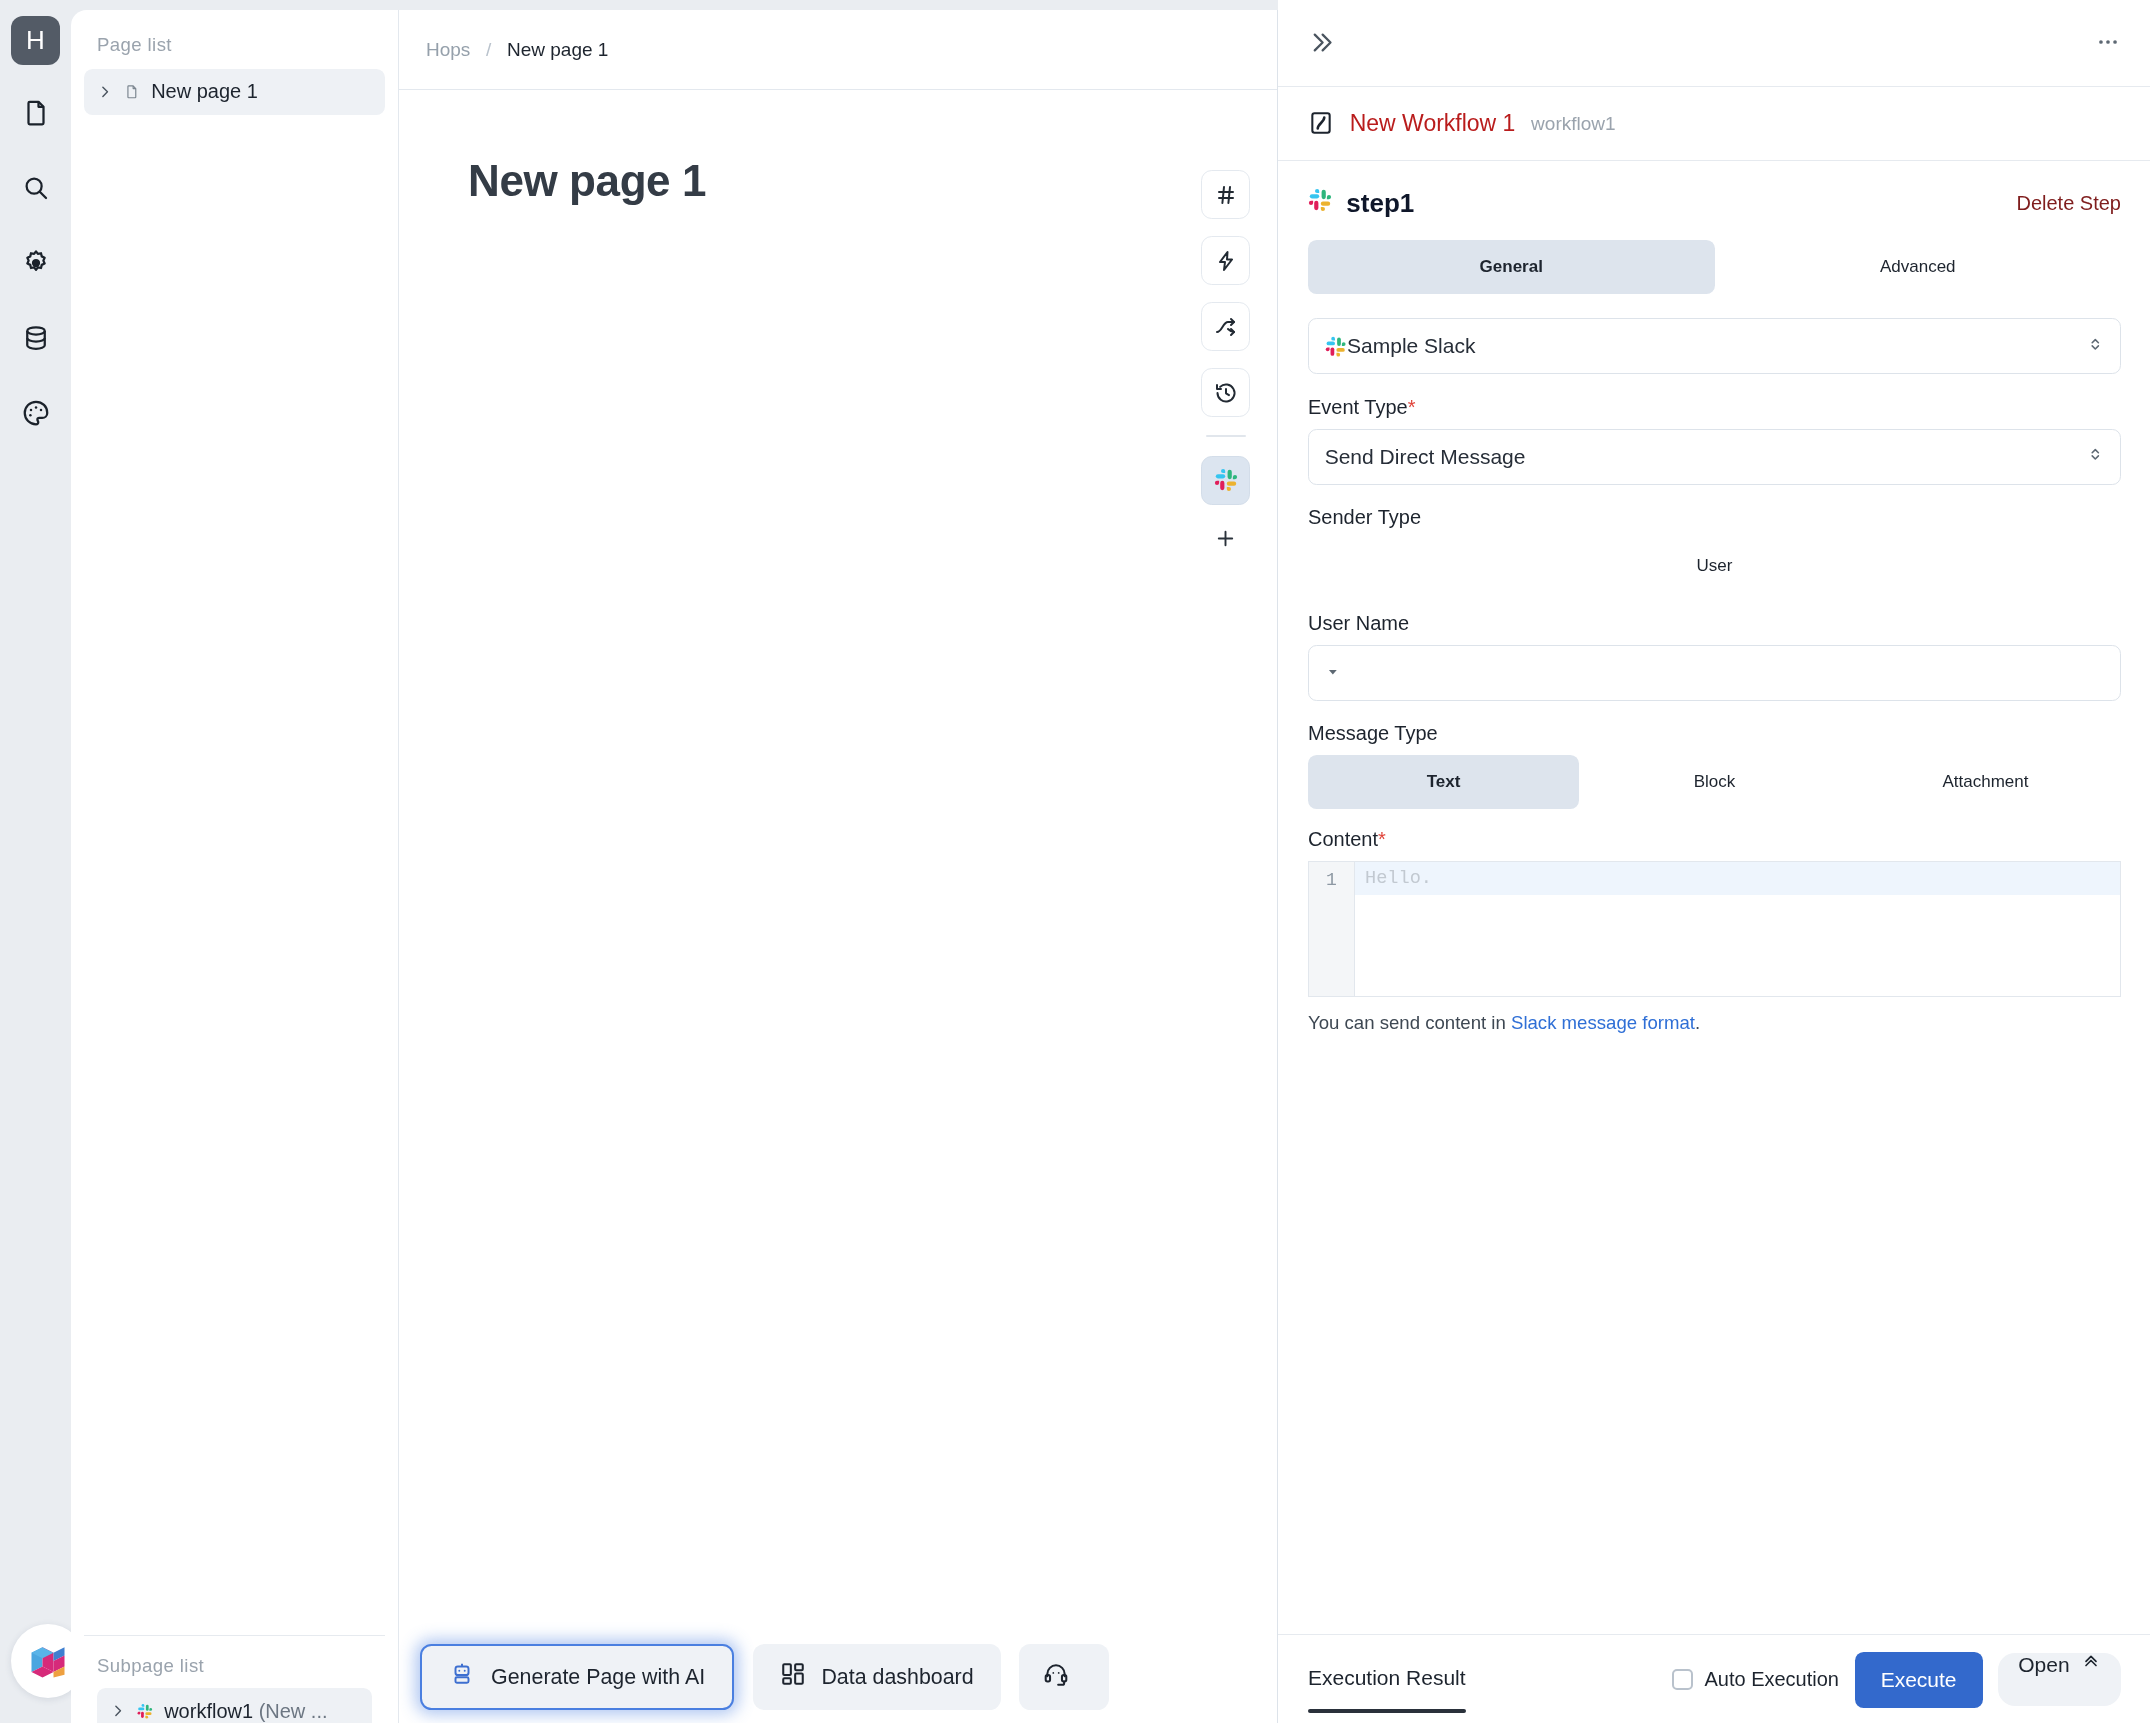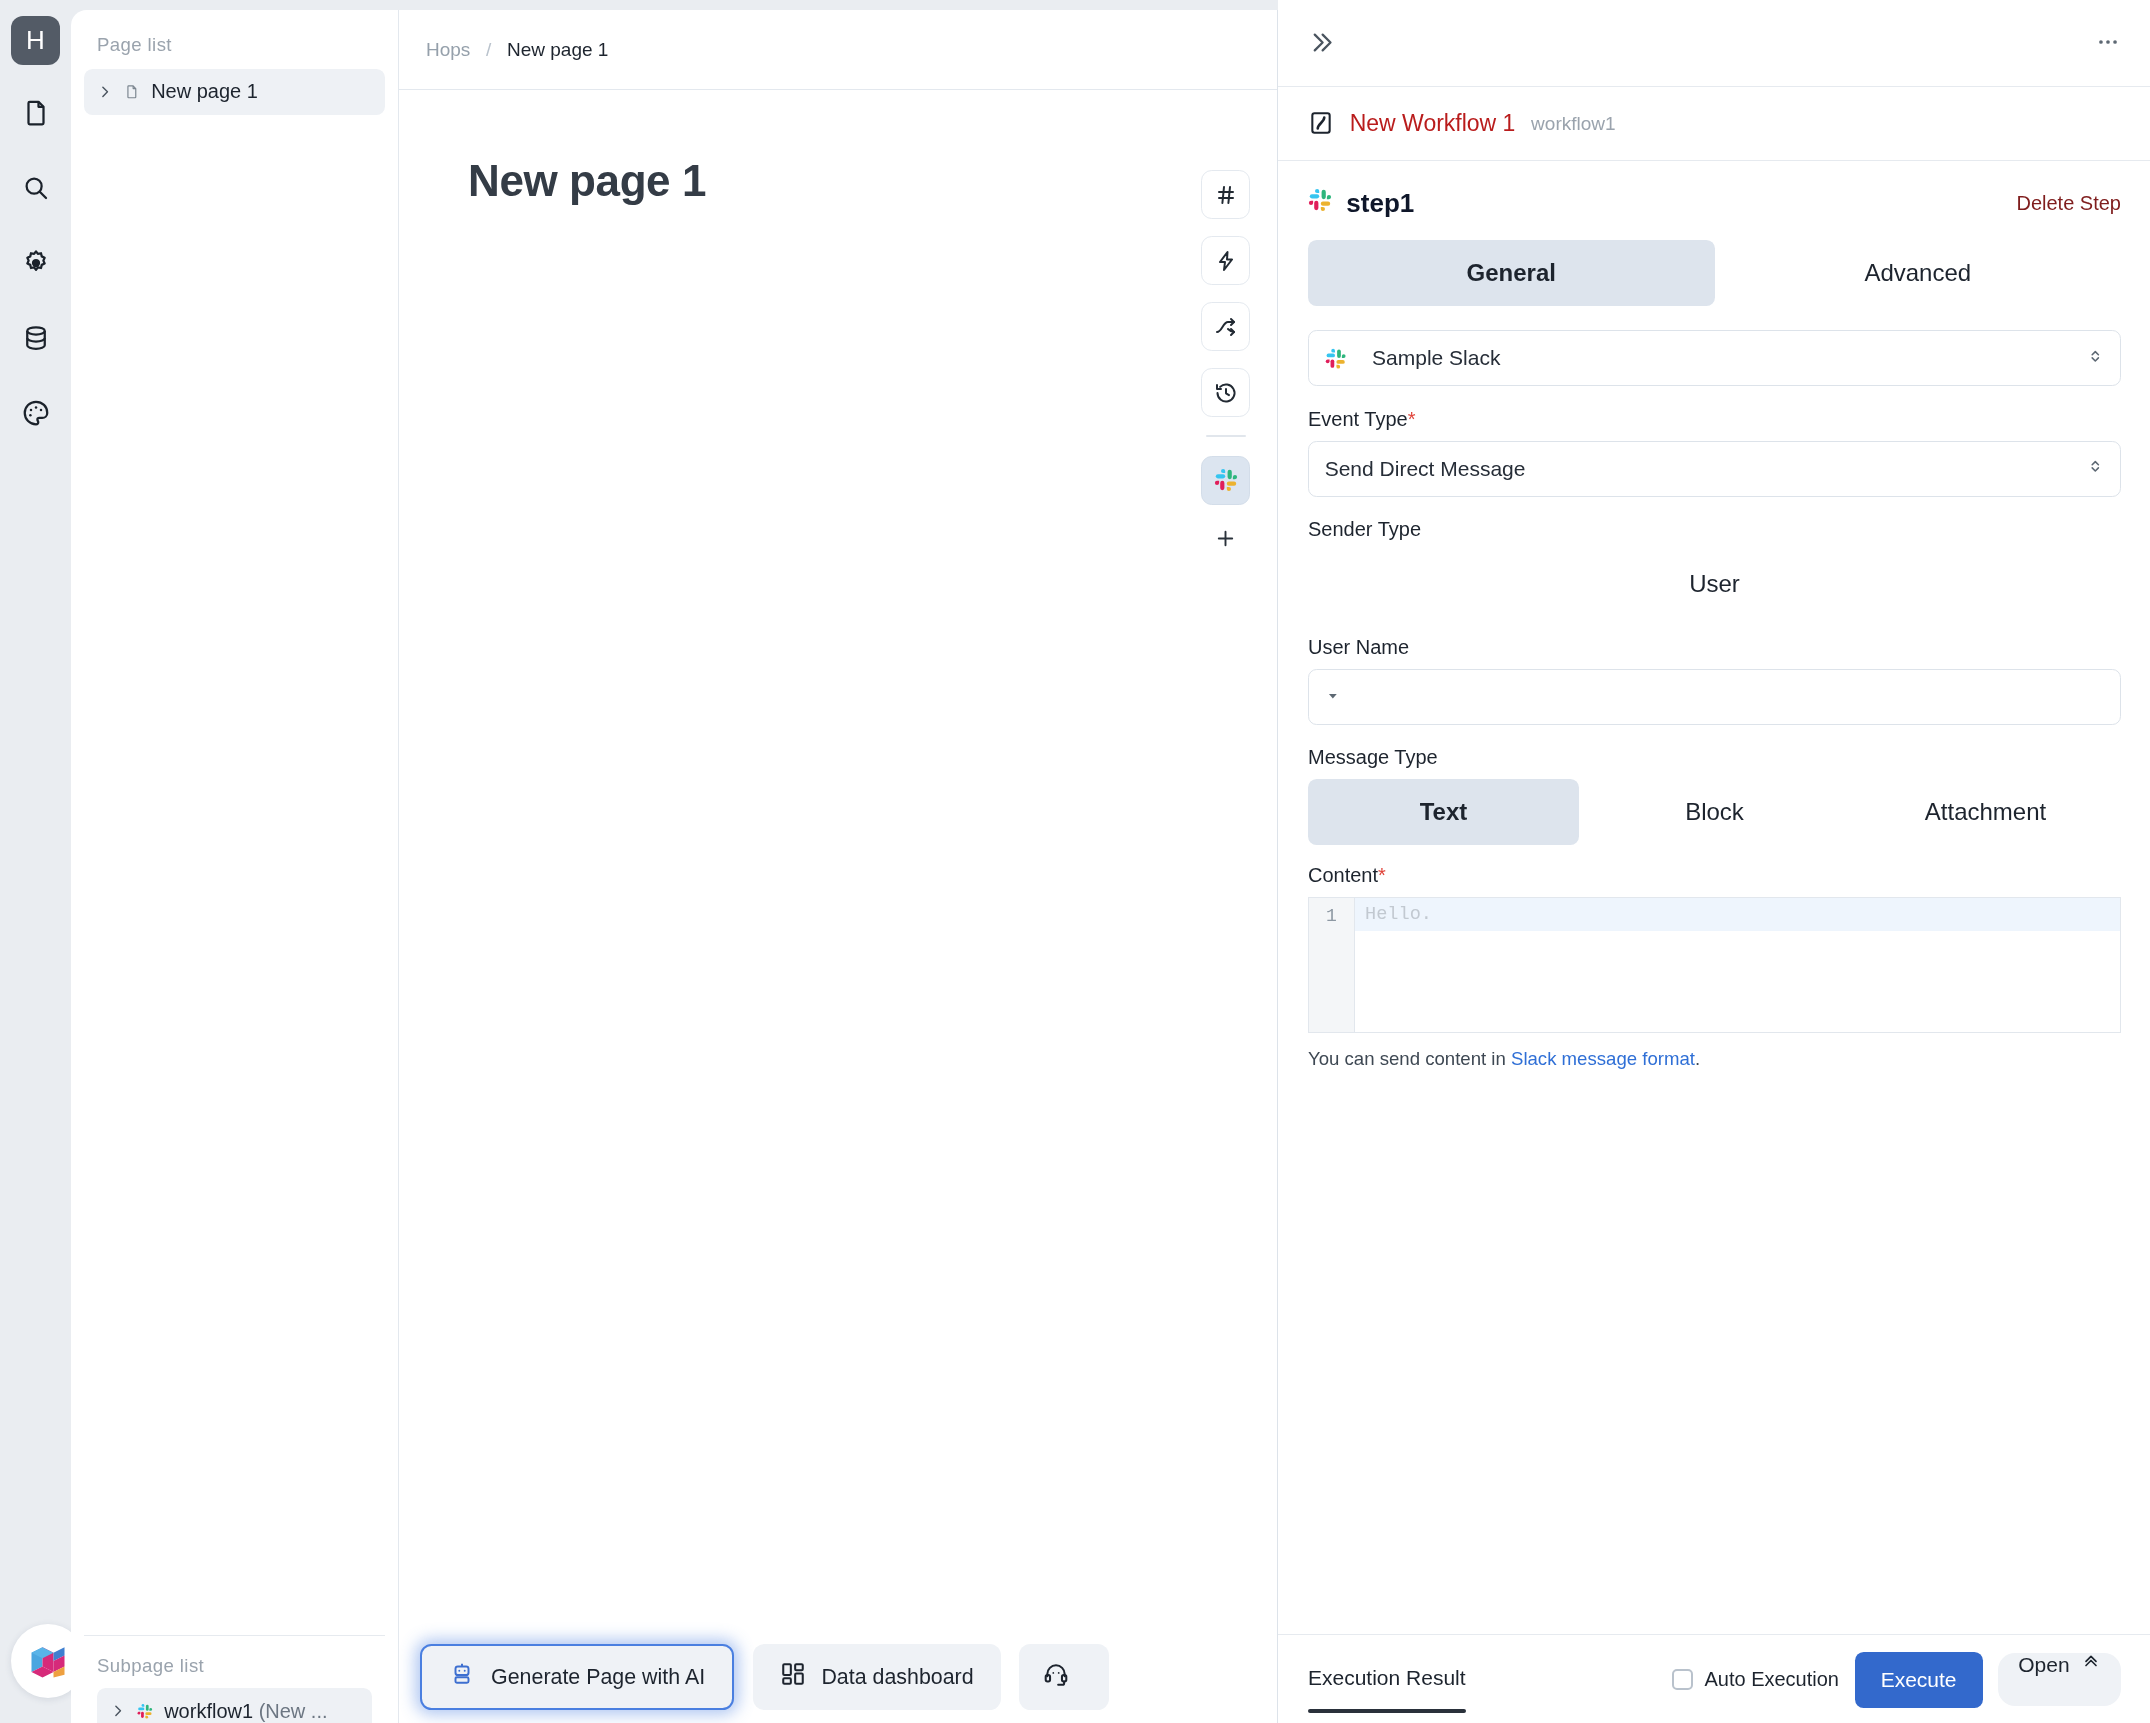--- a/index.html
+++ b/index.html
@@ -167,37 +167,37 @@
   }
   .step-name {
     display: flex; align-items: center; gap: 14.3px;
     font-size: 26px; font-weight: 700; color: #0f172a;
   }
   .del-step { font-size: 20px; color: #7f1d1d; cursor: pointer; }
 
   
   .seg { display: flex; width: 100%; margin-bottom: 24px; }
   .seg-item {
-    flex: 1 1 0; height: 66px; border-radius: 8.6px;
+    flex: 1 1 0; height: 54px; border-radius: 8.6px;
     display: flex; align-items: center; justify-content: center;
-    font-size: 24px; color: #1d242e; cursor: pointer;
+    font-size: 17px; color: #1d242e; cursor: pointer;
   }
   .seg-item.on { background: #dde4ed; font-weight: 700; }
 
   .field-label {
     font-size: 20px; color: #1d242e; margin-bottom: 10px;
   }
   .req { color: #e0443a; }
 
   .ctl {
     width: 100%; height: 56px; border: 1.4px solid #dde3ea;
     border-radius: 8.6px; background: #ffffff;
     display: flex; align-items: center; padding: 0 15.7px;
     font-size: 21px; color: #272e38; cursor: pointer;
-    margin-bottom: 21.4px; gap: 26px;
+    margin-bottom: 21.4px; gap: 1px;
   }
   .ctl .val { flex: 1 1 auto; }
   .ctl .caret { flex: 0 0 auto; color: #5d6873; }
 
   .seg2 { margin-bottom: 18.6px; }
 
   .editor {
     width: 100%; height: 136px; border: 1.4px solid #e2e7ed;
     display: flex; background: #ffffff; margin-bottom: 15.7px;
     overflow: hidden;

